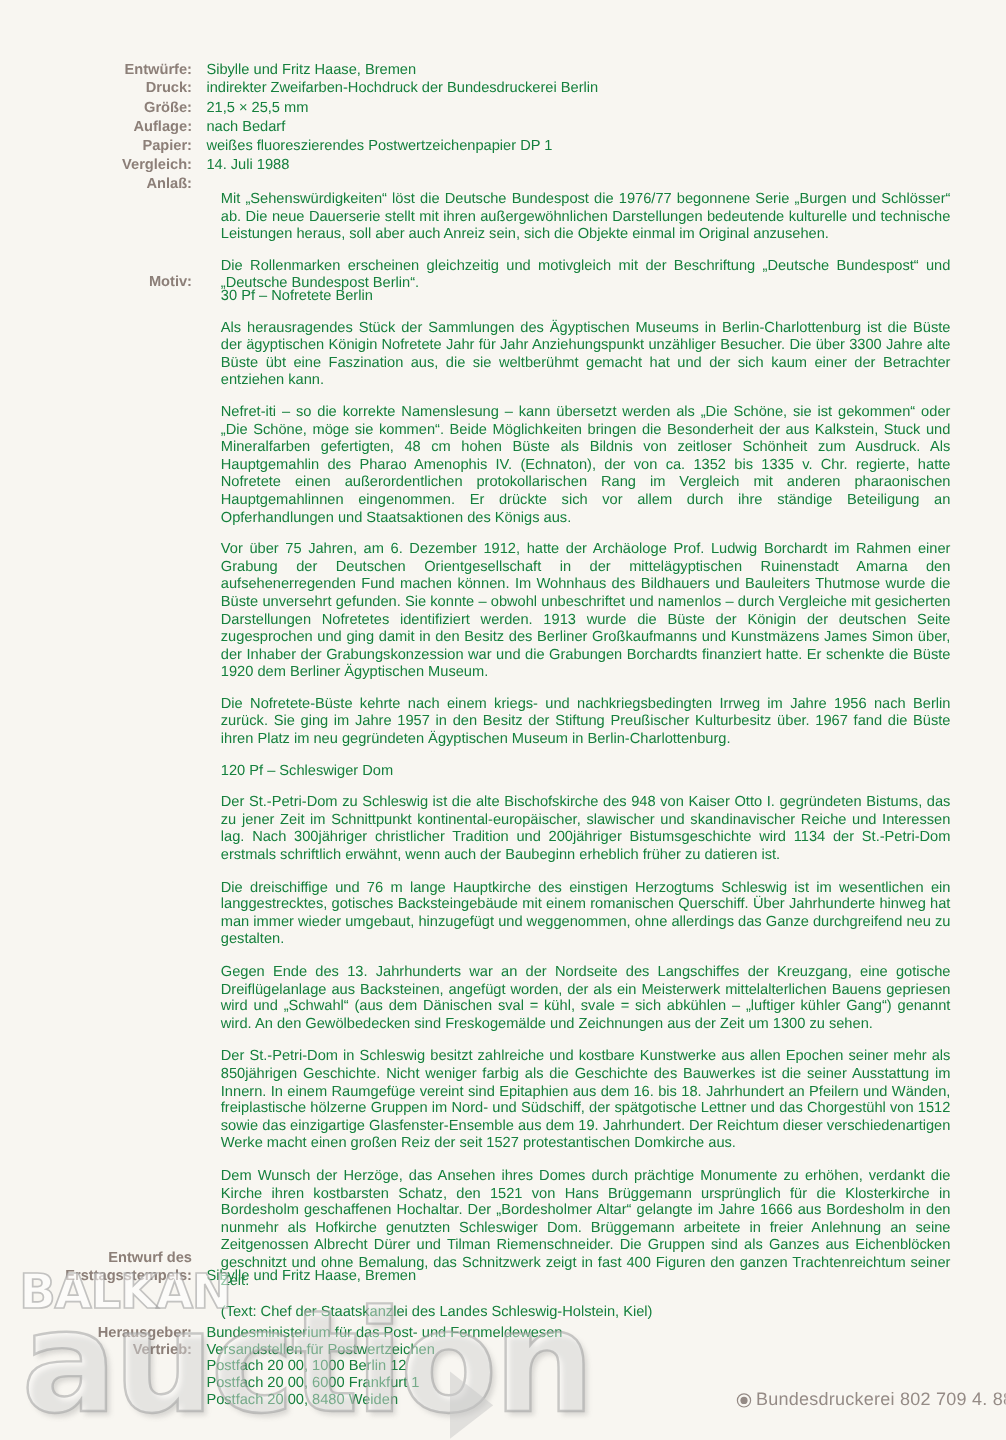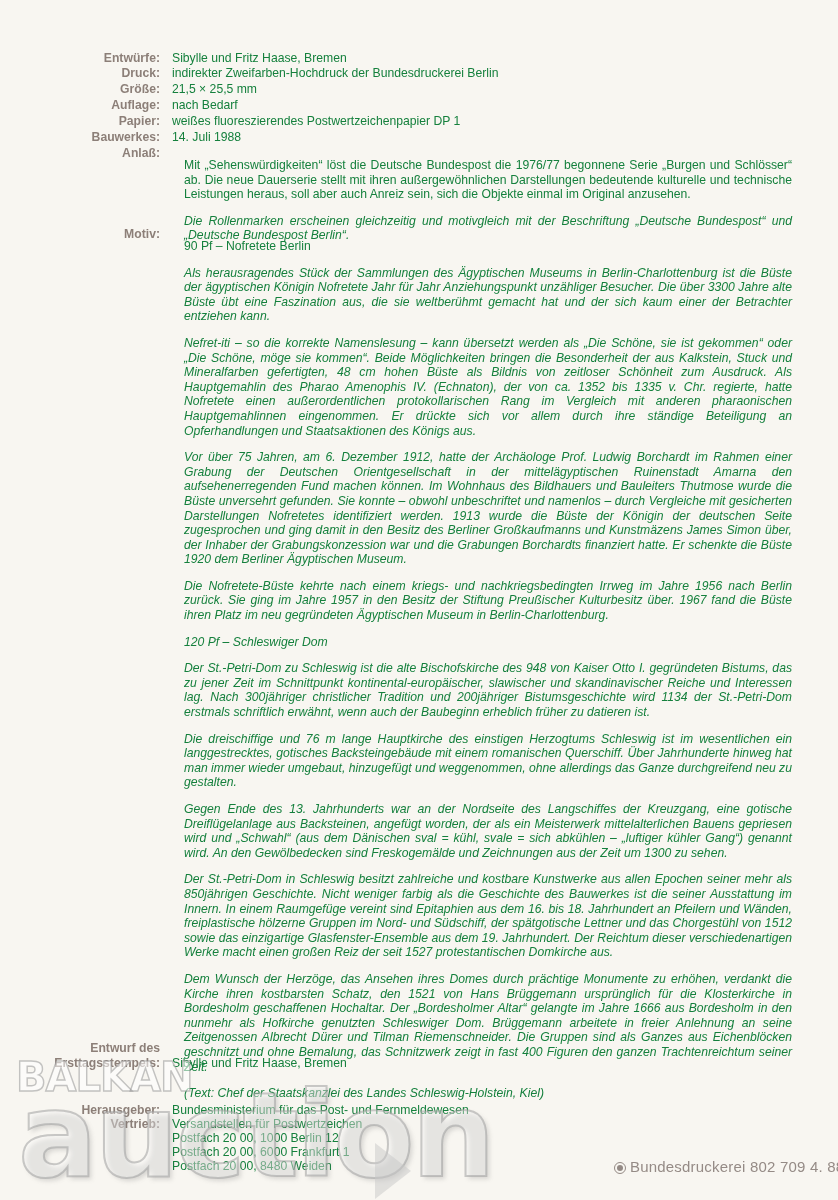--- a/index.html
+++ b/index.html
@@ -11,21 +11,21 @@
   }
   .page { position:absolute; left:0; top:0; width:838px; height:1200px; }
   .row { position:absolute; left:0; width:838px; font-size:12.2px; line-height:14.6px; }
   .lbl {
     position:absolute; right:678px; text-align:left; white-space:nowrap;
     font-weight:bold; color:#8c7f78; font-size:12.2px;
   }
   .lbl.light { font-weight:bold; }
   .val { position:absolute; left:172px; width:632px; color:#15803d; }
   .val p { margin:12px; text-align:justify; }
-  .val p + p { margin-top:1.6px;font-style:italic; }
+  .val p + p { margin-top:1.6px; }
   .val .gap { margin-top:9px; }
   .footer-right {
     position:absolute; left:614px; top:1158px; font-size:15px; color:#958b86;
     white-space:nowrap; letter-spacing:0.2px;
   }
   .footer-right .logo {
     display:inline-block; width:10px; height:10px; border-radius:50%;
     border:1.5px solid #948a85; position:relative; vertical-align:-2px; margin-right:4px;
   }
   .footer-right .logo::after {
@@ -71,36 +71,36 @@
   </div>
   <div class="row" style="top:98px">
     <span class="lbl">Auflage:</span>
     <span class="val">nach Bedarf</span>
   </div>
   <div class="row" style="top:114px">
     <span class="lbl">Papier:</span>
     <span class="val">weißes fluoreszierendes Postwertzeichenpapier DP 1</span>
   </div>
   <div class="row" style="top:130px">
-    <span class="lbl">Bauwerkes:</span>
+    <span class="lbl">Vergleich:</span>
     <span class="val">14. Juli 1988</span>
   </div>
 
   <div class="row" style="top:146px">
     <span class="lbl">Anlaß:</span>
     <div class="val">
       <p>Mit „Sehenswürdigkeiten“ löst die Deutsche Bundespost die 1976/77 begonnene Serie „Burgen und Schlösser“ ab. Die neue Dauerserie stellt mit ihren außergewöhnlichen Darstellungen bedeutende kulturelle und technische Leistungen heraus, soll aber auch Anreiz sein, sich die Objekte einmal im Original anzusehen.</p>
       <p>Die Rollenmarken erscheinen gleichzeitig und motivgleich mit der Beschriftung „Deutsche Bundespost“ und „Deutsche Bundespost Berlin“.</p>
     </div>
   </div>
 
   <div class="row" style="top:227px">
     <span class="lbl">Motiv:</span>
     <div class="val">
-      <p>90 Pf – Nofretete Berlin</p>
+      <p>30 Pf – Nofretete Berlin</p>
       <p>Als herausragendes Stück der Sammlungen des Ägyptischen Museums in Berlin-Charlottenburg ist die Büste der ägyptischen Königin Nofretete Jahr für Jahr Anziehungspunkt unzähliger Besucher. Die über 3300 Jahre alte Büste übt eine Faszination aus, die sie weltberühmt gemacht hat und der sich kaum einer der Betrachter entziehen kann.</p>
       <p>Nefret-iti – so die korrekte Namenslesung – kann übersetzt werden als „Die Schöne, sie ist gekommen“ oder „Die Schöne, möge sie kommen“. Beide Möglichkeiten bringen die Besonderheit der aus Kalkstein, Stuck und Mineralfarben gefertigten, 48 cm hohen Büste als Bildnis von zeitloser Schönheit zum Ausdruck. Als Hauptgemahlin des Pharao Amenophis IV. (Echnaton), der von ca. 1352 bis 1335 v. Chr. regierte, hatte Nofretete einen außerordentlichen protokollarischen Rang im Vergleich mit anderen pharaonischen Hauptgemahlinnen eingenommen. Er drückte sich vor allem durch ihre ständige Beteiligung an Opferhandlungen und Staatsaktionen des Königs aus.</p>
       <p>Vor über 75 Jahren, am 6. Dezember 1912, hatte der Archäologe Prof. Ludwig Borchardt im Rahmen einer Grabung der Deutschen Orientgesellschaft in der mittelägyptischen Ruinenstadt Amarna den aufsehenerregenden Fund machen können. Im Wohnhaus des Bildhauers und Bauleiters Thutmose wurde die Büste unversehrt gefunden. Sie konnte – obwohl unbeschriftet und namenlos – durch Vergleiche mit gesicherten Darstellungen Nofretetes identifiziert werden. 1913 wurde die Büste der Königin der deutschen Seite zugesprochen und ging damit in den Besitz des Berliner Großkaufmanns und Kunstmäzens James Simon über, der Inhaber der Grabungskonzession war und die Grabungen Borchardts finanziert hatte. Er schenkte die Büste 1920 dem Berliner Ägyptischen Museum.</p>
       <p>Die Nofretete-Büste kehrte nach einem kriegs- und nachkriegsbedingten Irrweg im Jahre 1956 nach Berlin zurück. Sie ging im Jahre 1957 in den Besitz der Stiftung Preußischer Kulturbesitz über. 1967 fand die Büste ihren Platz im neu gegründeten Ägyptischen Museum in Berlin-Charlottenburg.</p>
       <p class="gap">120 Pf – Schleswiger Dom</p>
       <p>Der St.-Petri-Dom zu Schleswig ist die alte Bischofskirche des 948 von Kaiser Otto I. gegründeten Bistums, das zu jener Zeit im Schnittpunkt kontinental-europäischer, slawischer und skandinavischer Reiche und Interessen lag. Nach 300jähriger christlicher Tradition und 200jähriger Bistumsgeschichte wird 1134 der St.-Petri-Dom erstmals schriftlich erwähnt, wenn auch der Baubeginn erheblich früher zu datieren ist.</p>
       <p>Die dreischiffige und 76 m lange Hauptkirche des einstigen Herzogtums Schleswig ist im wesentlichen ein langgestrecktes, gotisches Backsteingebäude mit einem romanischen Querschiff. Über Jahrhunderte hinweg hat man immer wieder umgebaut, hinzugefügt und weggenommen, ohne allerdings das Ganze durchgreifend neu zu gestalten.</p>
       <p>Gegen Ende des 13. Jahrhunderts war an der Nordseite des Langschiffes der Kreuzgang, eine gotische Dreiflügelanlage aus Backsteinen, angefügt worden, der als ein Meisterwerk mittelalterlichen Bauens gepriesen wird und „Schwahl“ (aus dem Dänischen sval = kühl, svale = sich abkühlen – „luftiger kühler Gang“) genannt wird. An den Gewölbedecken sind Freskogemälde und Zeichnungen aus der Zeit um 1300 zu sehen.</p>
       <p>Der St.-Petri-Dom in Schleswig besitzt zahlreiche und kostbare Kunstwerke aus allen Epochen seiner mehr als 850jährigen Geschichte. Nicht weniger farbig als die Geschichte des Bauwerkes ist die seiner Ausstattung im Innern. In einem Raumgefüge vereint sind Epitaphien aus dem 16. bis 18. Jahrhundert an Pfeilern und Wänden, freiplastische hölzerne Gruppen im Nord- und Südschiff, der spätgotische Lettner und das Chorgestühl von 1512 sowie das einzigartige Glasfenster-Ensemble aus dem 19. Jahrhundert. Der Reichtum dieser verschiedenartigen Werke macht einen großen Reiz der seit 1527 protestantischen Domkirche aus.</p>
       <p>Dem Wunsch der Herzöge, das Ansehen ihres Domes durch prächtige Monumente zu erhöhen, verdankt die Kirche ihren kostbarsten Schatz, den 1521 von Hans Brüggemann ursprünglich für die Klosterkirche in Bordesholm geschaffenen Hochaltar. Der „Bordesholmer Altar“ gelangte im Jahre 1666 aus Bordesholm in den nunmehr als Hofkirche genutzten Schleswiger Dom. Brüggemann arbeitete in freier Anlehnung an seine Zeitgenossen Albrecht Dürer und Tilman Riemenschneider. Die Gruppen sind als Ganzes aus Eichenblöcken geschnitzt und ohne Bemalung, das Schnitzwerk zeigt in fast 400 Figuren den ganzen Trachtenreichtum seiner Zeit.</p>

